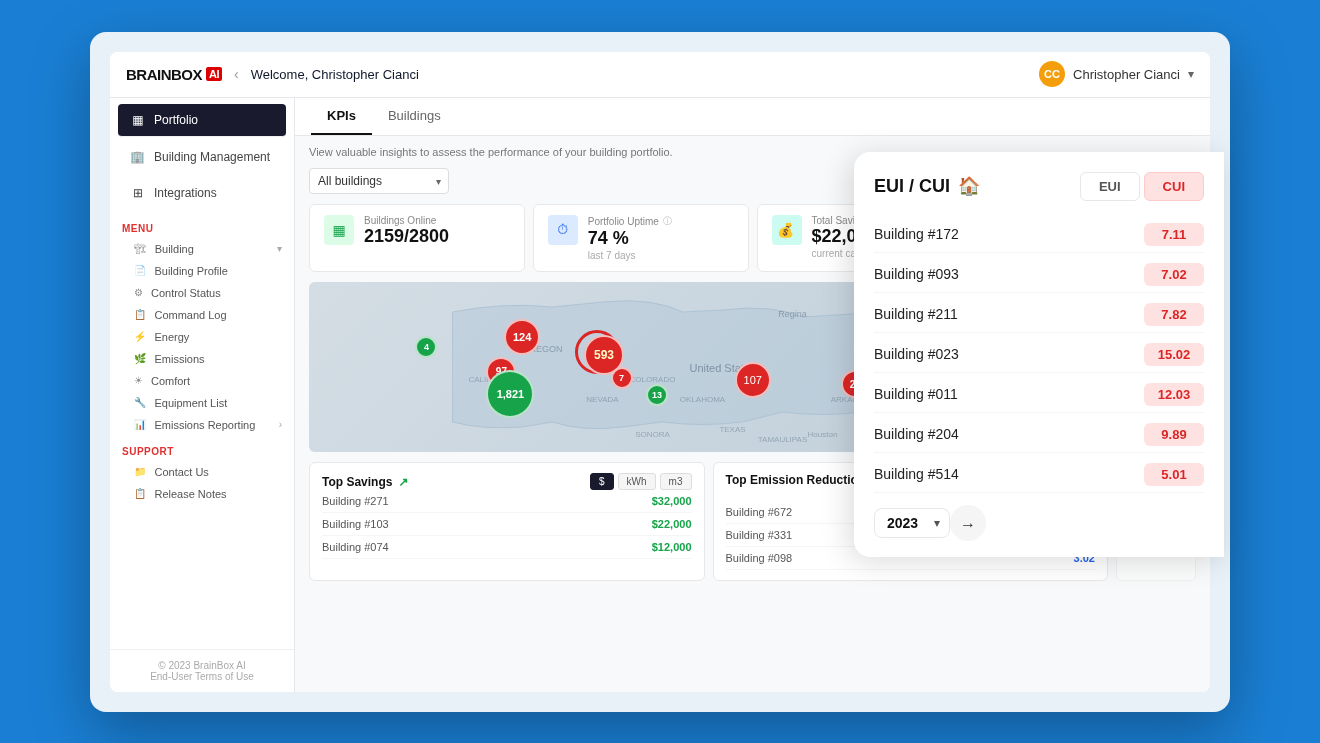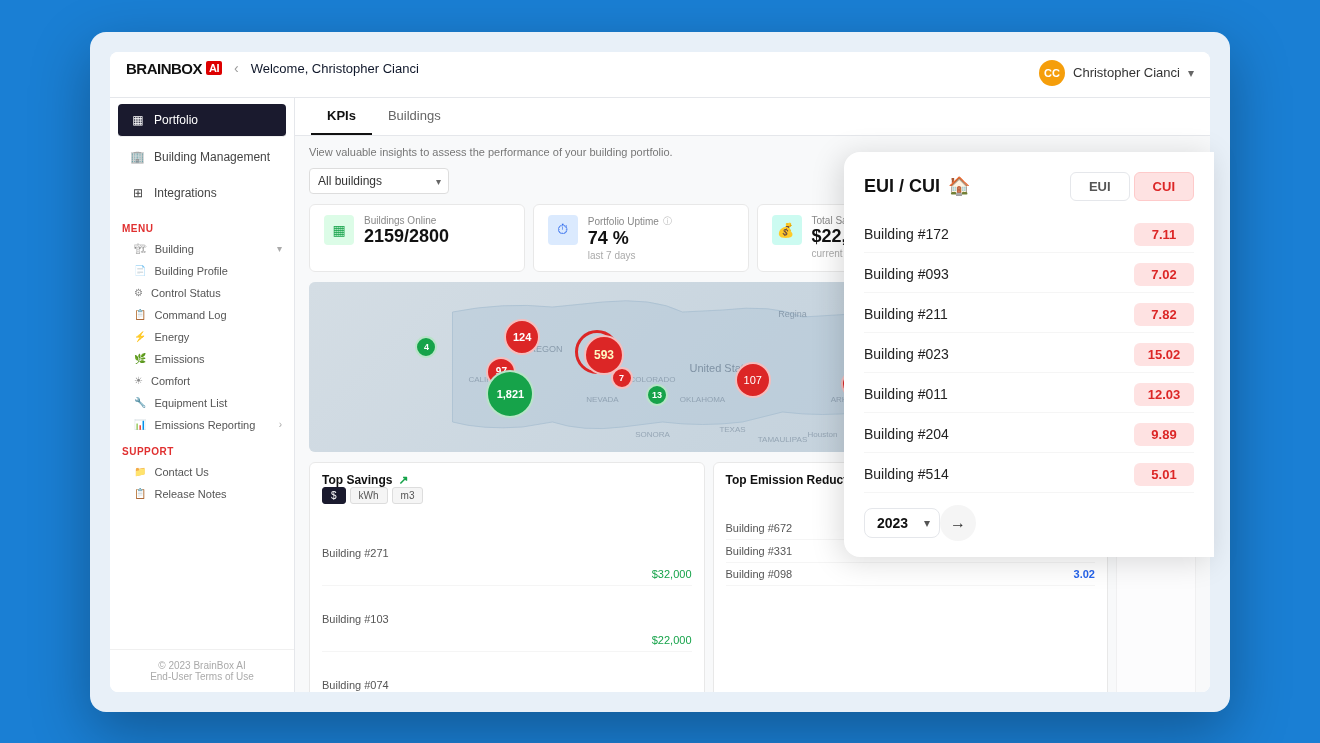--- a/index.html
+++ b/index.html
@@ -24,21 +24,21 @@
       background: #fff;
       border-radius: 8px;
       overflow: hidden;
       display: flex;
       flex-direction: column;
       height: 640px;
     }
     
     .header {
       display: flex;
-      align-items: flex-start;
+      align-items: center;
       justify-content: space-between;
       padding: 8px 16px;
       border-bottom: 1px solid #e5e7eb;
       background: #fff;
       height: 46px;
     }
     .header-left {
       display: flex;
       align-items: center;
       gap: 12px;
@@ -333,22 +333,21 @@
       background: #fff;
       border-radius: 6px;
       border: 1px solid #e8e8e8;
       flex: 1;
       padding: 10px 12px;
       overflow: hidden;
     }
     .panel-header {
       display: flex;
       justify-content: space-between;
-      margin-bottom: 16px;
-      flex-direction: column;
+      margin-bottom: 0;
     }
     .panel-title {
       font-size: 12px;
       font-weight: 700;
       color: #111;
       display: flex;
       align-items: center;
       gap: 6px;
     }
     .panel-tabs {
@@ -371,29 +370,29 @@
     }
     .panel-row {
       display: flex;
       justify-content: space-between;
       align-items: center;
       padding: 5px 0;
       border-bottom: 1px solid #f5f5f5;
       font-size: 11px;
     }
     .panel-row-label { color: #555; }
-    .panel-row-value-green { color: #16a34a; font-weight: 400; margin-top: 43px; }
+    .panel-row-value-green { color: #16a34a; font-weight: 700; }
     .panel-row-value-blue { color: #2563eb; font-weight: 600; }
     .panel-col { font-size: 9px; color: #aaa; text-align: right; margin-bottom: 4px; }
 
     
     .overlay-panel {
       position: absolute;
       top: 120px;
-      right: 16px;
+      right: 6px;
       width: 370px;
       background: #fff;
       border-radius: 16px 0 0 16px;
       box-shadow: -4px 4px 30px rgba(0,0,0,0.15);
       padding: 20px 20px 16px;
       z-index: 10;
     }
     .overlay-header {
       display: flex;
       align-items: center;

